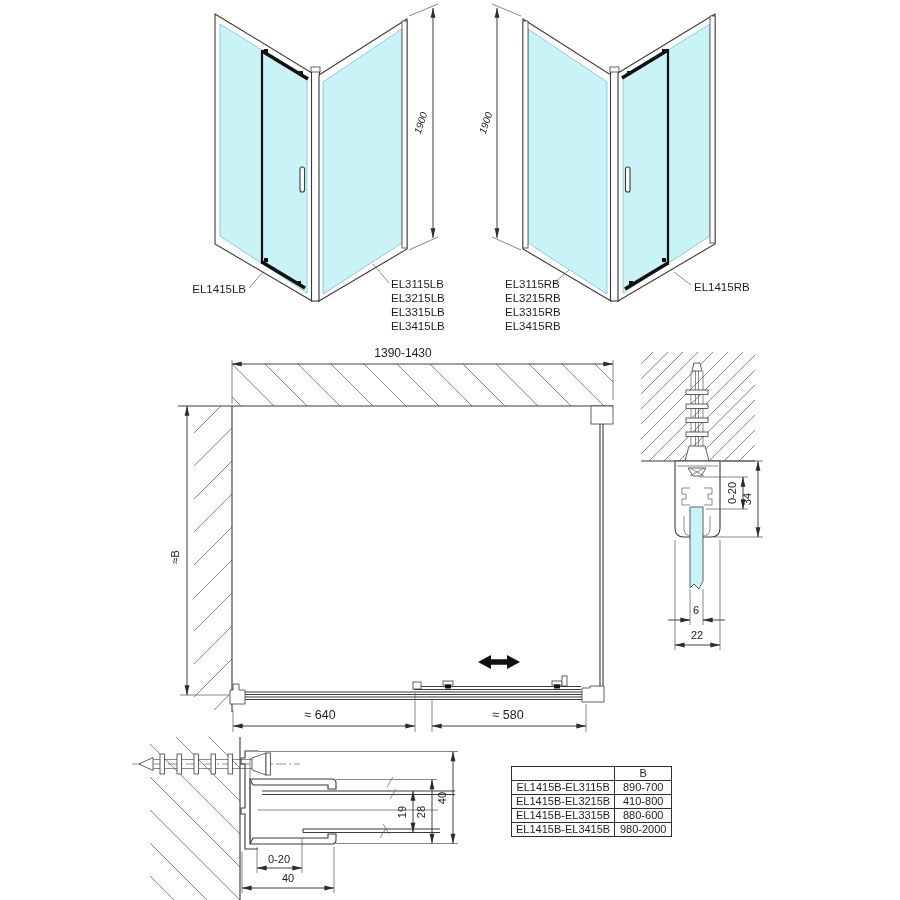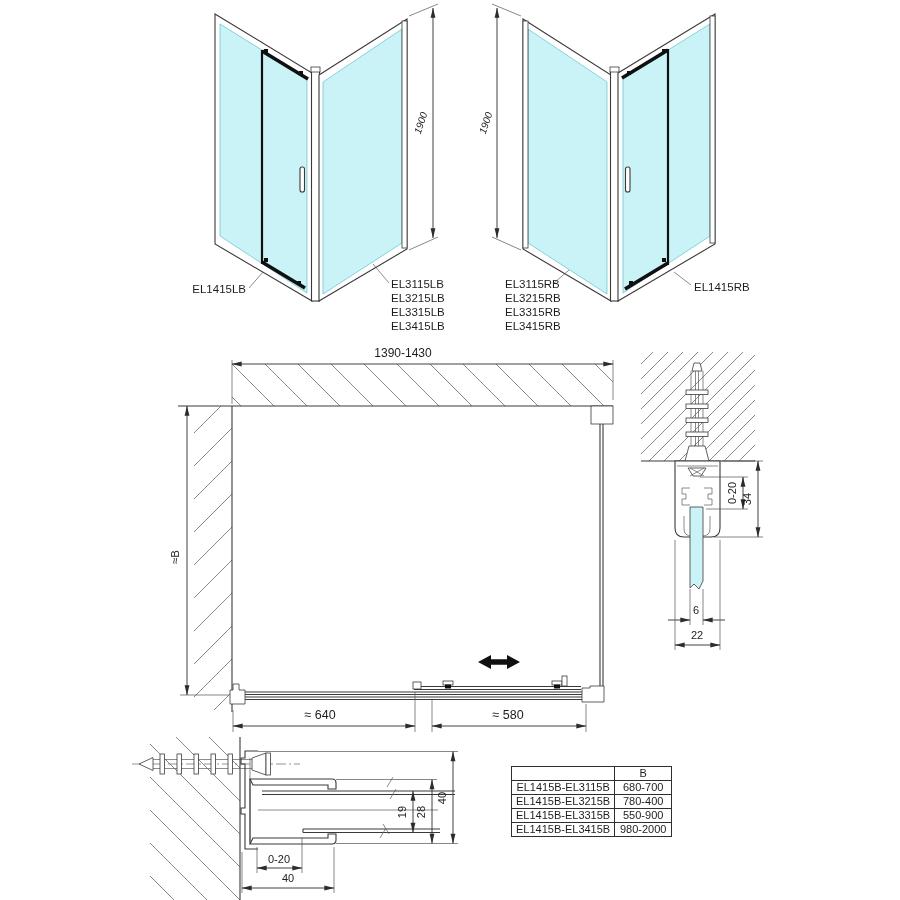--- a/index.html
+++ b/index.html
@@ -282,29 +282,29 @@
 
 <div class="spec">
   <table>
     <tbody>
           <tr>
       <th class="models"></th>
       <th class="range">B</th>
     </tr>
     <tr>
       <td class="models">EL1415B-EL3115B</td>
-      <td class="range">680-700</td>
+      <td class="range">890-700</td>
     </tr>
     <tr>
       <td class="models">EL1415B-EL3215B</td>
-      <td class="range">780-400</td>
+      <td class="range">410-800</td>
     </tr>
     <tr>
       <td class="models">EL1415B-EL3315B</td>
-      <td class="range">550-900</td>
+      <td class="range">880-600</td>
     </tr>
     <tr>
       <td class="models">EL1415B-EL3415B</td>
       <td class="range">980-2000</td>
     </tr>
   </tbody>
       </table>
 </div>
 </div>
 

